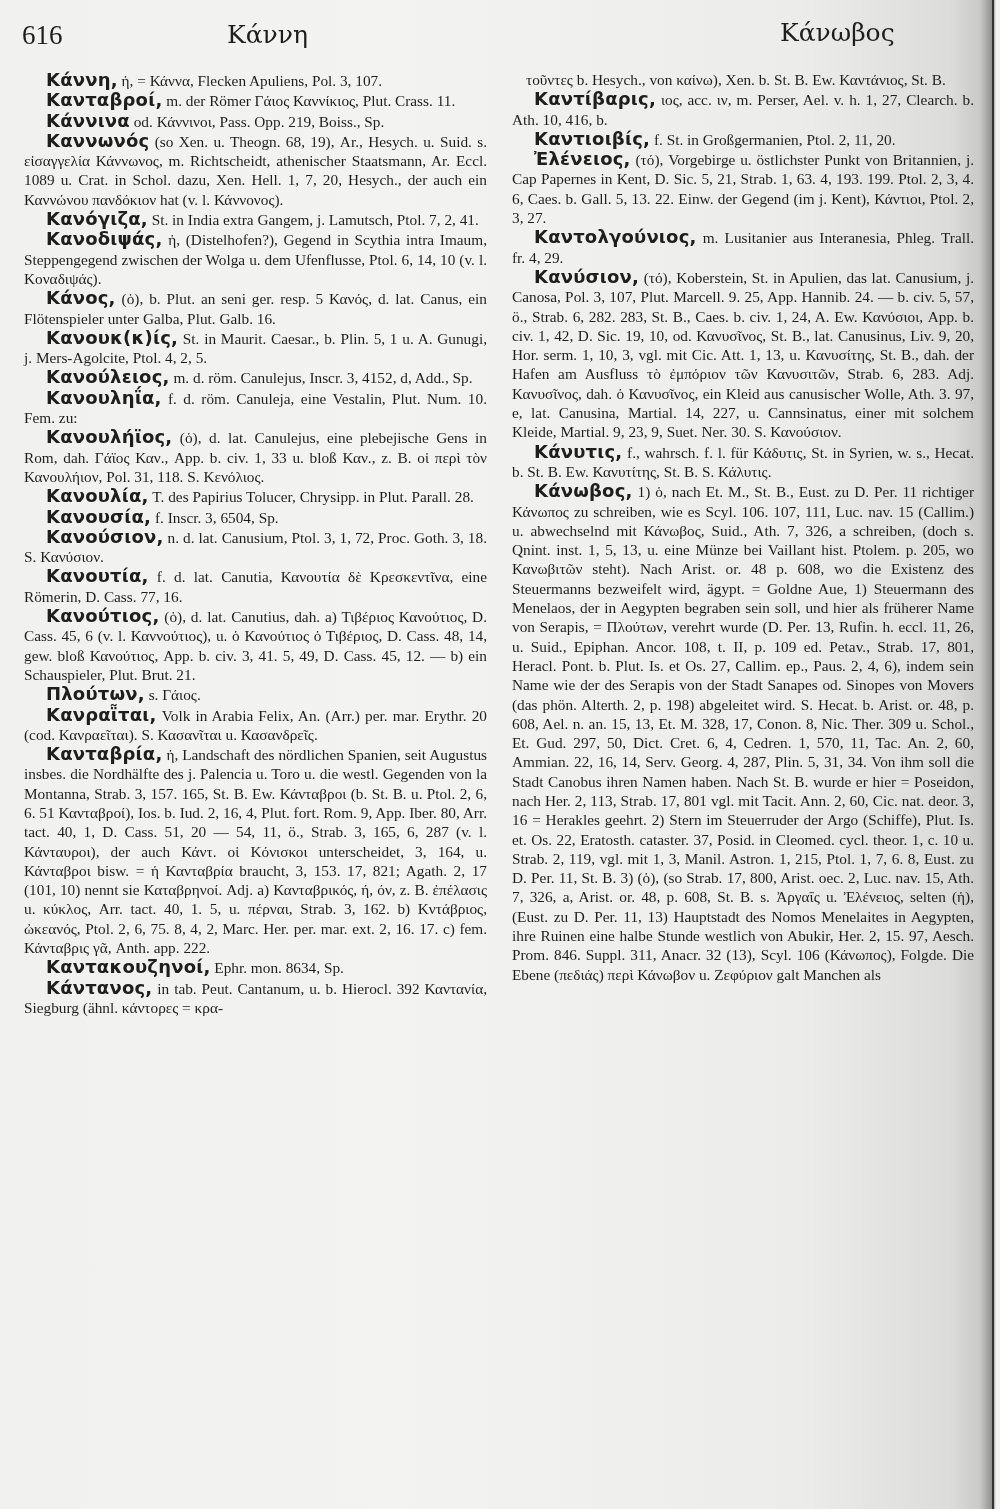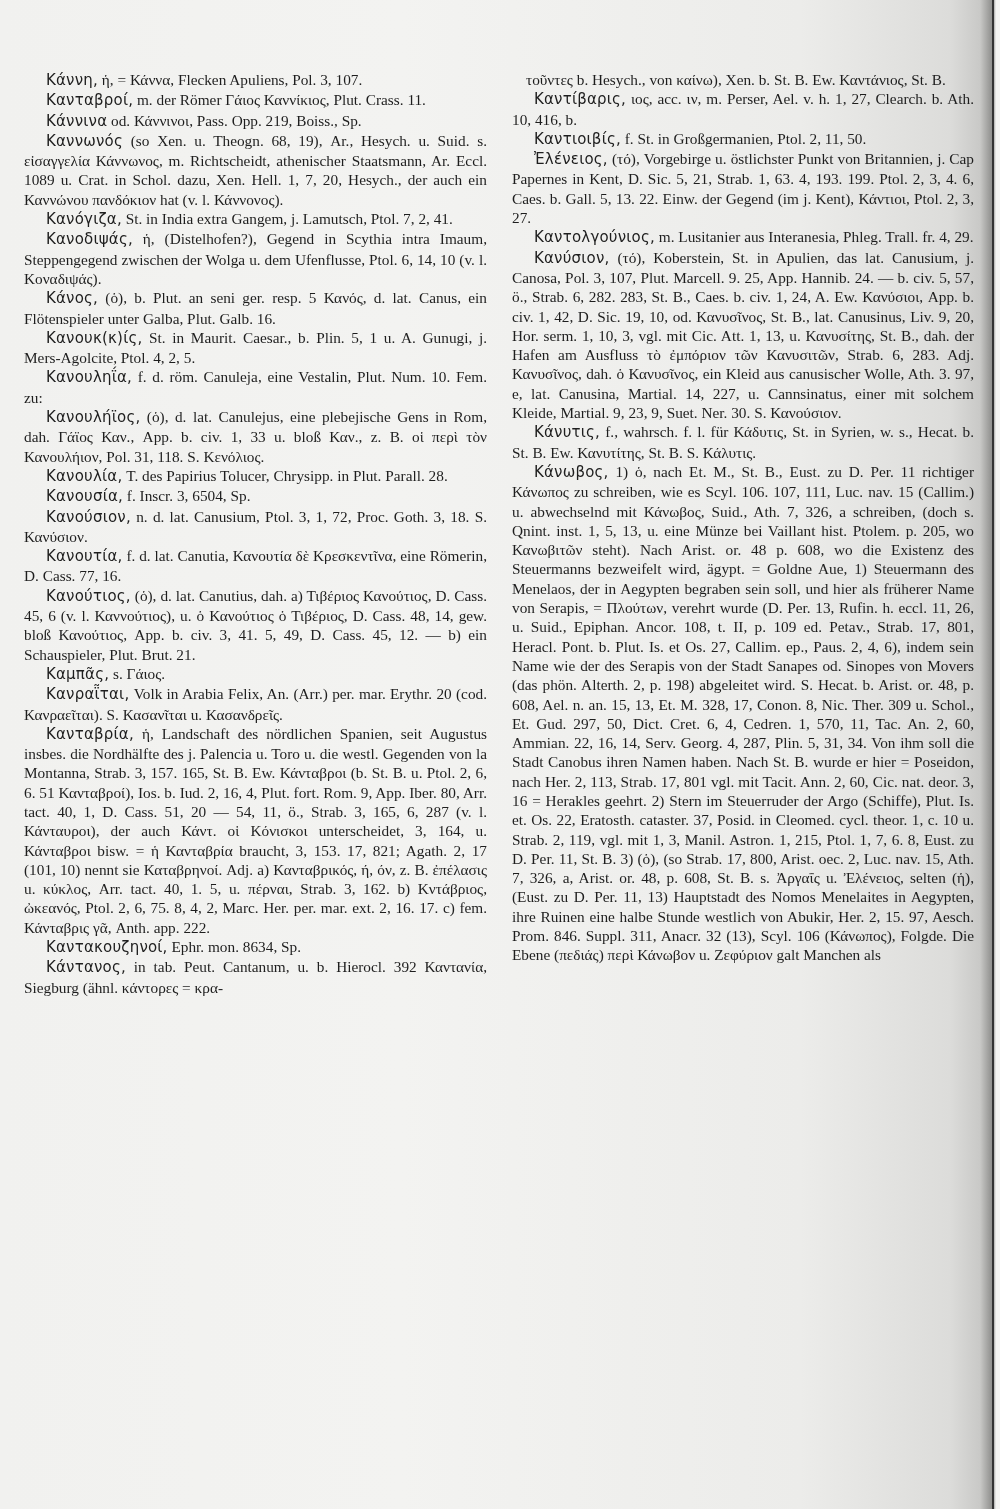--- a/index.html
+++ b/index.html
@@ -36,55 +36,61 @@
   .column {
     position: absolute; top: 70px;
     font-family: "Liberation Serif", serif;
     font-size: 15.3px; line-height: 19.3px;
     text-align: justify;
   }
   .col-left { left: 24px; width: 463px; }
   .col-right { left: 512px; width: 462px; }
   .entry { margin: 0; text-indent: 22px; }
   .entry.cont { text-indent: 0; margin-left: 14px; }
-  .lemma { font-family: "DejaVu Sans", sans-serif; font-weight: normal; font-size: 15px; letter-spacing: 0.2px; }
+  .lemma { font-family: "DejaVu Sans", sans-serif; font-weight: bold; font-size: 18px; letter-spacing: 0.2px; }
   .body { }
 </style>
 </head>
 <body>
 
 <div class="page">
   <div class="edge-line"></div>
 
+  <div class="header">
+    <span class="page-number">616</span>
+    <span class="running-left">Κάννη</span>
+    <span class="running-right">Κάνωβος</span>
+  </div>
 
   <div class="column col-left" id="col-left">
       <p class="entry"><span class="lemma">Κάννη,</span><span class="body"> ἡ, = Κάννα, Flecken Apuliens, Pol. 3, 107.</span></p>
       <p class="entry"><span class="lemma">Κανταβροί,</span><span class="body"> m. der Römer Γάιος Καννίκιος, Plut. Crass. 11.</span></p>
       <p class="entry"><span class="lemma">Κάννινα</span><span class="body"> od. Κάννινοι, Pass. Opp. 219, Boiss., Sp.</span></p>
       <p class="entry"><span class="lemma">Καννωνός</span><span class="body"> (so Xen. u. Theogn. 68, 19), Ar., Hesych. u. Suid. s. εἰσαγγελία Κάννωνος, m. Richtscheidt, athenischer Staatsmann, Ar. Eccl. 1089 u. Crat. in Schol. dazu, Xen. Hell. 1, 7, 20, Hesych., der auch ein Καννώνου πανδόκιον hat (v. l. Κάννονος).</span></p>
       <p class="entry"><span class="lemma">Κανόγιζα,</span><span class="body"> St. in India extra Gangem, j. Lamutsch, Ptol. 7, 2, 41.</span></p>
       <p class="entry"><span class="lemma">Κανοδιψάς,</span><span class="body"> ἡ, (Distelhofen?), Gegend in Scythia intra Imaum, Steppengegend zwischen der Wolga u. dem Ufenflusse, Ptol. 6, 14, 10 (v. l. Κοναδιψάς).</span></p>
       <p class="entry"><span class="lemma">Κάνος,</span><span class="body"> (ὁ), b. Plut. an seni ger. resp. 5 Κανός, d. lat. Canus, ein Flötenspieler unter Galba, Plut. Galb. 16.</span></p>
       <p class="entry"><span class="lemma">Κανουκ(κ)ίς,</span><span class="body"> St. in Maurit. Caesar., b. Plin. 5, 1 u. A. Gunugi, j. Mers-Agolcite, Ptol. 4, 2, 5.</span></p>
+      <p class="entry"><span class="lemma">Κανούλειος,</span><span class="body"> m. d. röm. Canulejus, Inscr. 3, 4152, d, Add., Sp.</span></p>
       <p class="entry"><span class="lemma">Κανουληΐα,</span><span class="body"> f. d. röm. Canuleja, eine Vestalin, Plut. Num. 10. Fem. zu:</span></p>
       <p class="entry"><span class="lemma">Κανουλήϊος,</span><span class="body"> (ὁ), d. lat. Canulejus, eine plebejische Gens in Rom, dah. Γάϊος Καν., App. b. civ. 1, 33 u. bloß Καν., z. B. οἱ περὶ τὸν Κανουλήιον, Pol. 31, 118. S. Κενόλιος.</span></p>
       <p class="entry"><span class="lemma">Κανουλία,</span><span class="body"> T. des Papirius Tolucer, Chrysipp. in Plut. Parall. 28.</span></p>
       <p class="entry"><span class="lemma">Κανουσία,</span><span class="body"> f. Inscr. 3, 6504, Sp.</span></p>
       <p class="entry"><span class="lemma">Κανούσιον,</span><span class="body"> n. d. lat. Canusium, Ptol. 3, 1, 72, Proc. Goth. 3, 18. S. Κανύσιον.</span></p>
       <p class="entry"><span class="lemma">Κανουτία,</span><span class="body"> f. d. lat. Canutia, Κανουτία δὲ Κρεσκεντῖνα, eine Römerin, D. Cass. 77, 16.</span></p>
       <p class="entry"><span class="lemma">Κανούτιος,</span><span class="body"> (ὁ), d. lat. Canutius, dah. a) Τιβέριος Κανούτιος, D. Cass. 45, 6 (v. l. Καννούτιος), u. ὁ Κανούτιος ὁ Τιβέριος, D. Cass. 48, 14, gew. bloß Κανούτιος, App. b. civ. 3, 41. 5, 49, D. Cass. 45, 12. — b) ein Schauspieler, Plut. Brut. 21.</span></p>
-      <p class="entry"><span class="lemma">Καμπᾶς,</span><span class="body"> s. Γάιος.</span></p>
+      <p class="entry"><span class="lemma">Πλούτων,</span><span class="body"> s. Γάιος.</span></p>
       <p class="entry"><span class="lemma">Κανραῗται,</span><span class="body"> Volk in Arabia Felix, An. (Arr.) per. mar. Erythr. 20 (cod. Κανραεῖται). S. Κασανῖται u. Κασανδρεῖς.</span></p>
       <p class="entry"><span class="lemma">Κανταβρία,</span><span class="body"> ἡ, Landschaft des nördlichen Spanien, seit Augustus insbes. die Nordhälfte des j. Palencia u. Toro u. die westl. Gegenden von la Montanna, Strab. 3, 157. 165, St. B. Ew. Κάνταβροι (b. St. B. u. Ptol. 2, 6, 6. 51 Κανταβροί), Ios. b. Iud. 2, 16, 4, Plut. fort. Rom. 9, App. Iber. 80, Arr. tact. 40, 1, D. Cass. 51, 20 — 54, 11, ö., Strab. 3, 165, 6, 287 (v. l. Κάνταυροι), der auch Κάντ. οἱ Κόνισκοι unterscheidet, 3, 164, u. Κάνταβροι bisw. = ἡ Κανταβρία braucht, 3, 153. 17, 821; Agath. 2, 17 (101, 10) nennt sie Καταβρηνοί. Adj. a) Κανταβρικός, ή, όν, z. B. ἐπέλασις u. κύκλος, Arr. tact. 40, 1. 5, u. πέρναι, Strab. 3, 162. b) Κντάβριος, ὠκεανός, Ptol. 2, 6, 75. 8, 4, 2, Marc. Her. per. mar. ext. 2, 16. 17. c) fem. Κάνταβρις γᾶ, Anth. app. 222.</span></p>
       <p class="entry"><span class="lemma">Καντακουζηνοί,</span><span class="body"> Ephr. mon. 8634, Sp.</span></p>
       <p class="entry"><span class="lemma">Κάντανος,</span><span class="body"> in tab. Peut. Cantanum, u. b. Hierocl. 392 Καντανία, Siegburg (ähnl. κάντορες = κρα-</span></p>
     </div>
   <div class="column col-right" id="col-right">
       <p class="entry cont"><span class="body">τοῦντες b. Hesych., von καίνω), Xen. b. St. B. Ew. Καντάνιος, St. B.</span></p>
       <p class="entry"><span class="lemma">Καντίβαρις,</span><span class="body"> ιος, acc. ιν, m. Perser, Ael. v. h. 1, 27, Clearch. b. Ath. 10, 416, b.</span></p>
-      <p class="entry"><span class="lemma">Καντιοιβίς,</span><span class="body"> f. St. in Großgermanien, Ptol. 2, 11, 50.</span></p>
+      <p class="entry"><span class="lemma">Καντιοιβίς,</span><span class="body"> f. St. in Großgermanien, Ptol. 2, 11, 20.</span></p>
       <p class="entry"><span class="lemma">Ἐλένειος,</span><span class="body"> (τό), Vorgebirge u. östlichster Punkt von Britannien, j. Cap Papernes in Kent, D. Sic. 5, 21, Strab. 1, 63. 4, 193. 199. Ptol. 2, 3, 4. 6, Caes. b. Gall. 5, 13. 22. Einw. der Gegend (im j. Kent), Κάντιοι, Ptol. 2, 3, 27.</span></p>
       <p class="entry"><span class="lemma">Καντολγούνιος,</span><span class="body"> m. Lusitanier aus Interanesia, Phleg. Trall. fr. 4, 29.</span></p>
       <p class="entry"><span class="lemma">Κανύσιον,</span><span class="body"> (τό), Koberstein, St. in Apulien, das lat. Canusium, j. Canosa, Pol. 3, 107, Plut. Marcell. 9. 25, App. Hannib. 24. — b. civ. 5, 57, ö., Strab. 6, 282. 283, St. B., Caes. b. civ. 1, 24, A. Ew. Κανύσιοι, App. b. civ. 1, 42, D. Sic. 19, 10, od. Κανυσῖνος, St. B., lat. Canusinus, Liv. 9, 20, Hor. serm. 1, 10, 3, vgl. mit Cic. Att. 1, 13, u. Κανυσίτης, St. B., dah. der Hafen am Ausfluss τὸ ἐμπόριον τῶν Κανυσιτῶν, Strab. 6, 283. Adj. Κανυσῖνος, dah. ὁ Κανυσῖνος, ein Kleid aus canusischer Wolle, Ath. 3. 97, e, lat. Canusina, Martial. 14, 227, u. Cannsinatus, einer mit solchem Kleide, Martial. 9, 23, 9, Suet. Ner. 30. S. Κανούσιον.</span></p>
       <p class="entry"><span class="lemma">Κάνυτις,</span><span class="body"> f., wahrsch. f. l. für Κάδυτις, St. in Syrien, w. s., Hecat. b. St. B. Ew. Κανυτίτης, St. B. S. Κάλυτις.</span></p>
       <p class="entry"><span class="lemma">Κάνωβος,</span><span class="body"> 1) ὁ, nach Et. M., St. B., Eust. zu D. Per. 11 richtiger Κάνωπος zu schreiben, wie es Scyl. 106. 107, 111, Luc. nav. 15 (Callim.) u. abwechselnd mit Κάνωβος, Suid., Ath. 7, 326, a schreiben, (doch s. Qnint. inst. 1, 5, 13, u. eine Münze bei Vaillant hist. Ptolem. p. 205, wo Κανωβιτῶν steht). Nach Arist. or. 48 p. 608, wo die Existenz des Steuermanns bezweifelt wird, ägypt. = Goldne Aue, 1) Steuermann des Menelaos, der in Aegypten begraben sein soll, und hier als früherer Name von Serapis, = Πλούτων, verehrt wurde (D. Per. 13, Rufin. h. eccl. 11, 26, u. Suid., Epiphan. Ancor. 108, t. II, p. 109 ed. Petav., Strab. 17, 801, Heracl. Pont. b. Plut. Is. et Os. 27, Callim. ep., Paus. 2, 4, 6), indem sein Name wie der des Serapis von der Stadt Sanapes od. Sinopes von Movers (das phön. Alterth. 2, p. 198) abgeleitet wird. S. Hecat. b. Arist. or. 48, p. 608, Ael. n. an. 15, 13, Et. M. 328, 17, Conon. 8, Nic. Ther. 309 u. Schol., Et. Gud. 297, 50, Dict. Cret. 6, 4, Cedren. 1, 570, 11, Tac. An. 2, 60, Ammian. 22, 16, 14, Serv. Georg. 4, 287, Plin. 5, 31, 34. Von ihm soll die Stadt Canobus ihren Namen haben. Nach St. B. wurde er hier = Poseidon, nach Her. 2, 113, Strab. 17, 801 vgl. mit Tacit. Ann. 2, 60, Cic. nat. deor. 3, 16 = Herakles geehrt. 2) Stern im Steuerruder der Argo (Schiffe), Plut. Is. et. Os. 22, Eratosth. cataster. 37, Posid. in Cleomed. cycl. theor. 1, c. 10 u. Strab. 2, 119, vgl. mit 1, 3, Manil. Astron. 1, 215, Ptol. 1, 7, 6. 8, Eust. zu D. Per. 11, St. B. 3) (ὁ), (so Strab. 17, 800, Arist. oec. 2, Luc. nav. 15, Ath. 7, 326, a, Arist. or. 48, p. 608, St. B. s. Ἀργαΐς u. Ἐλένειος, selten (ἡ), (Eust. zu D. Per. 11, 13) Hauptstadt des Nomos Menelaites in Aegypten, ihre Ruinen eine halbe Stunde westlich von Abukir, Her. 2, 15. 97, Aesch. Prom. 846. Suppl. 311, Anacr. 32 (13), Scyl. 106 (Κάνωπος), Folgde. Die Ebene (πεδιάς) περὶ Κάνωβον u. Ζεφύριον galt Manchen als</span></p>
     </div>
 </div>
 
 </body></html>

